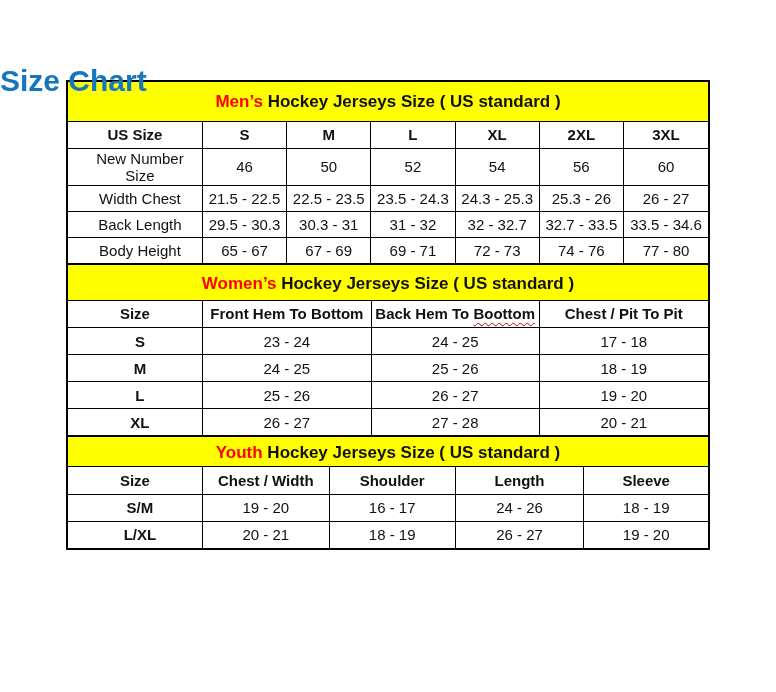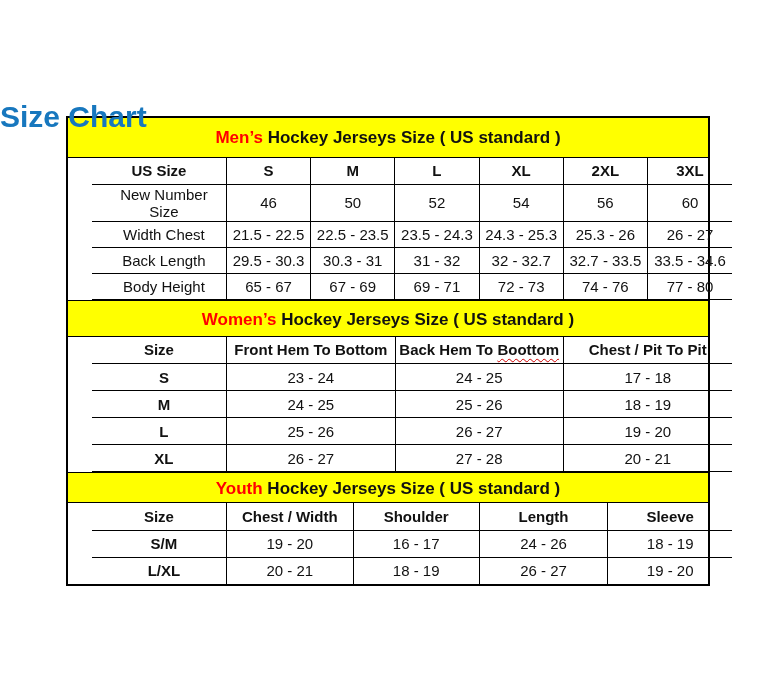--- a/index.html
+++ b/index.html
@@ -10,41 +10,41 @@
     --line:#000000;
   }
   *{box-sizing:border-box;}
   html,body{margin:0;padding:0;}
   body{
     width:776px;height:692px;background:#ffffff;overflow:hidden;
     font-family:"Liberation Sans", sans-serif;color:var(--ink);
   }
   .page{width:776px;height:692px;}
   .title{
-    margin:0;padding-top:100px;height:42px;
+    margin:0;padding-top:64px;height:42px;
     text-align:left;font-size:30px;line-height:34px;font-weight:bold;
     color:var(--title-blue);letter-spacing:0px;
   }
   .chart{
     width:644px;margin:16px auto 0 auto;
     border:2px solid var(--line);
   }
   .band{
     background:var(--band-yellow);
     text-align:center;font-weight:bold;font-size:17px;
     border-bottom:1.5px solid var(--line);
     white-space:pre-wrap;
   }
   section + section .band{border-top:1.5px solid var(--line);}
   .band-mens{height:40px;line-height:40px;}
   .band-womens{height:37px;line-height:37px;}
   .band-youth{height:31px;line-height:31px;}
   .band .hl{color:var(--hl-red);}
   .size-table{
-    width:100%;border-collapse:collapse;table-layout:fixed;margin-left:24px;
+    width:100%;border-collapse:collapse;table-layout:fixed;
   }
   .size-table th,.size-table td{
     border:1.5px solid var(--line);
     height:26px;padding:1px 2px;
     text-align:center;vertical-align:middle;
     font-size:15px;overflow:hidden;
   }
   .size-table thead th{font-weight:bold;}
   .size-table tbody td{font-weight:normal;}
   .size-table tbody .row-label{font-weight:normal;padding-left:12px;}

